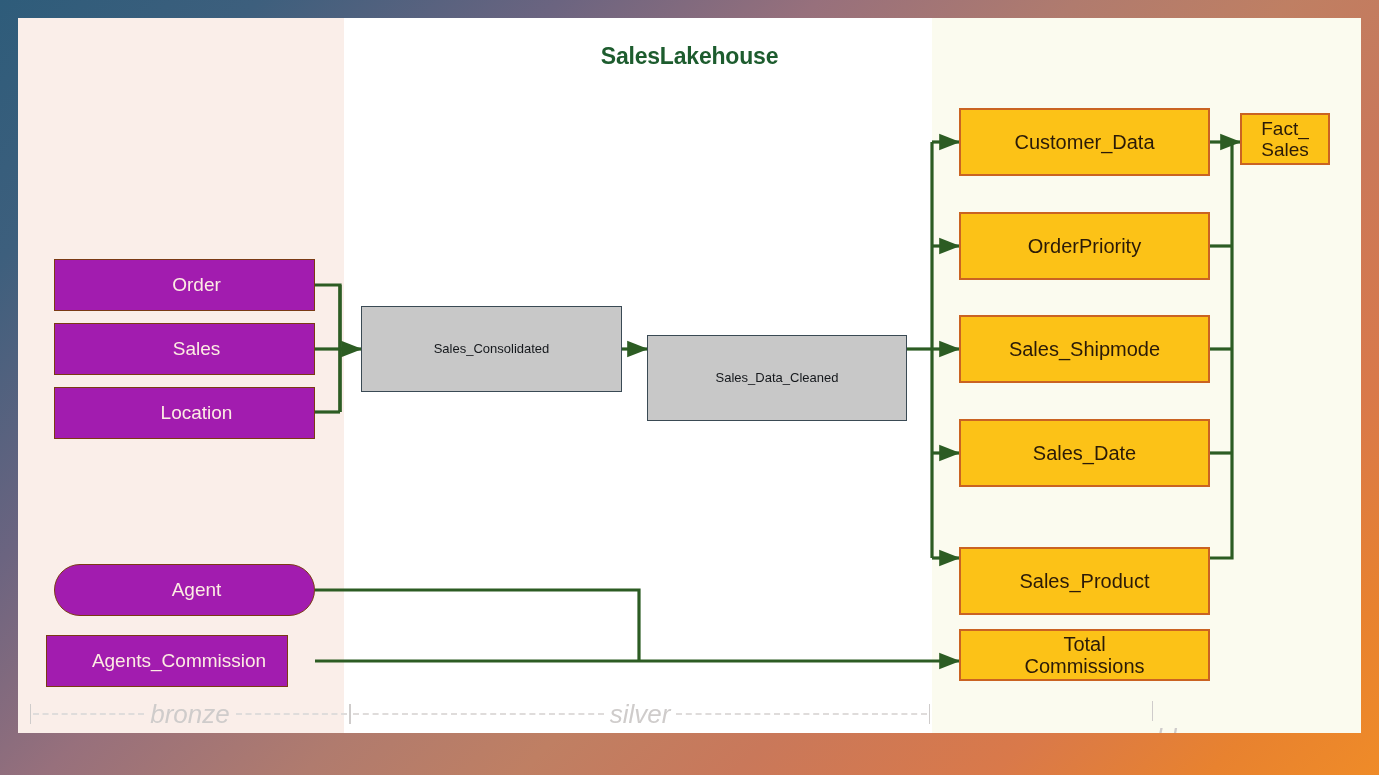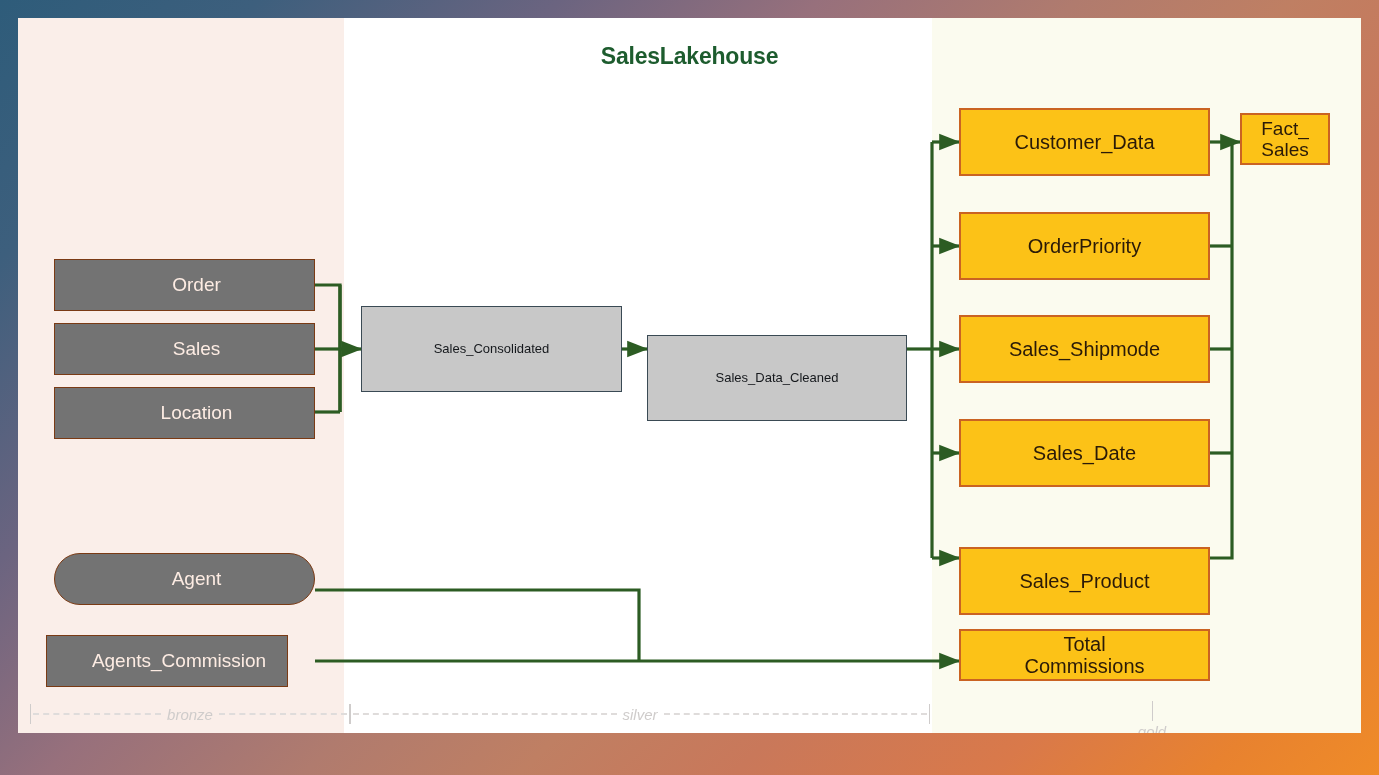--- a/index.html
+++ b/index.html
@@ -55,21 +55,21 @@
   .node{
     position:absolute;
     box-sizing:border-box;
     display:flex;
     align-items:center;
     justify-content:center;
     text-align:center;
     line-height:1.12;
   }
   .node-bronze{
-    background:#737373;
+    background:#a21caf;
     border:1.5px solid #7a3a14;
     color:#fdece3;
     font-size:19px;
     padding-left:24px;
   }
   .node-silver{
     background:#c8c8c8;
     border:1.5px solid #3a4a54;
     color:#15181c;
     font-size:13px;
@@ -83,21 +83,21 @@
 
   
   .ruler{
     position:absolute;
     bottom:6px;
     height:26px;
     display:flex;
     align-items:center;
     color:#cfcccb;
     font-style:italic;
-    font-size:15px;
+    font-size:26px;
     white-space:nowrap;
   }
   .ruler .cap{
     width:1px;height:20px;background:#cfcccb;flex:0 0 auto;
   }
   .ruler .dash{
     flex:1 1 auto;height:0;
     border-top:2px dashed #dfdcdb;
     margin:0 2px;
   }
@@ -155,21 +155,21 @@
         <path d="M297,643 H941" marker-end="url(#ah)"></path>
       </g>
     </svg>
 
     <div class="node node-bronze" style="left:36px;top:241px;width:261px;height:52px;">Order</div>
 
     <div class="node node-bronze" style="left:36px;top:305px;width:261px;height:52px;">Sales</div>
 
     <div class="node node-bronze" style="left:36px;top:369px;width:261px;height:52px;">Location</div>
 
-    <div class="node node-bronze" style="left:36px;top:535px;width:261px;height:52px;border-radius:26px;">Agent</div>
+    <div class="node node-bronze" style="left:36px;top:546px;width:261px;height:52px;border-radius:26px;">Agent</div>
 
     <div class="node node-bronze" style="left:28px;top:617px;width:242px;height:52px;">Agents_Commission</div>
 
     <div class="node node-silver" style="left:343px;top:288px;width:261px;height:86px;">Sales_Consolidated</div>
 
     <div class="node node-silver" style="left:629px;top:288px;width:260px;height:86px;margin-top:29px;">Sales_Data_Cleaned</div>
 
     <div class="node node-gold" style="left:941px;top:90px;width:251px;height:68px;">Customer_Data</div>
 
     <div class="node node-gold" style="left:941px;top:194px;width:251px;height:68px;">OrderPriority</div>

